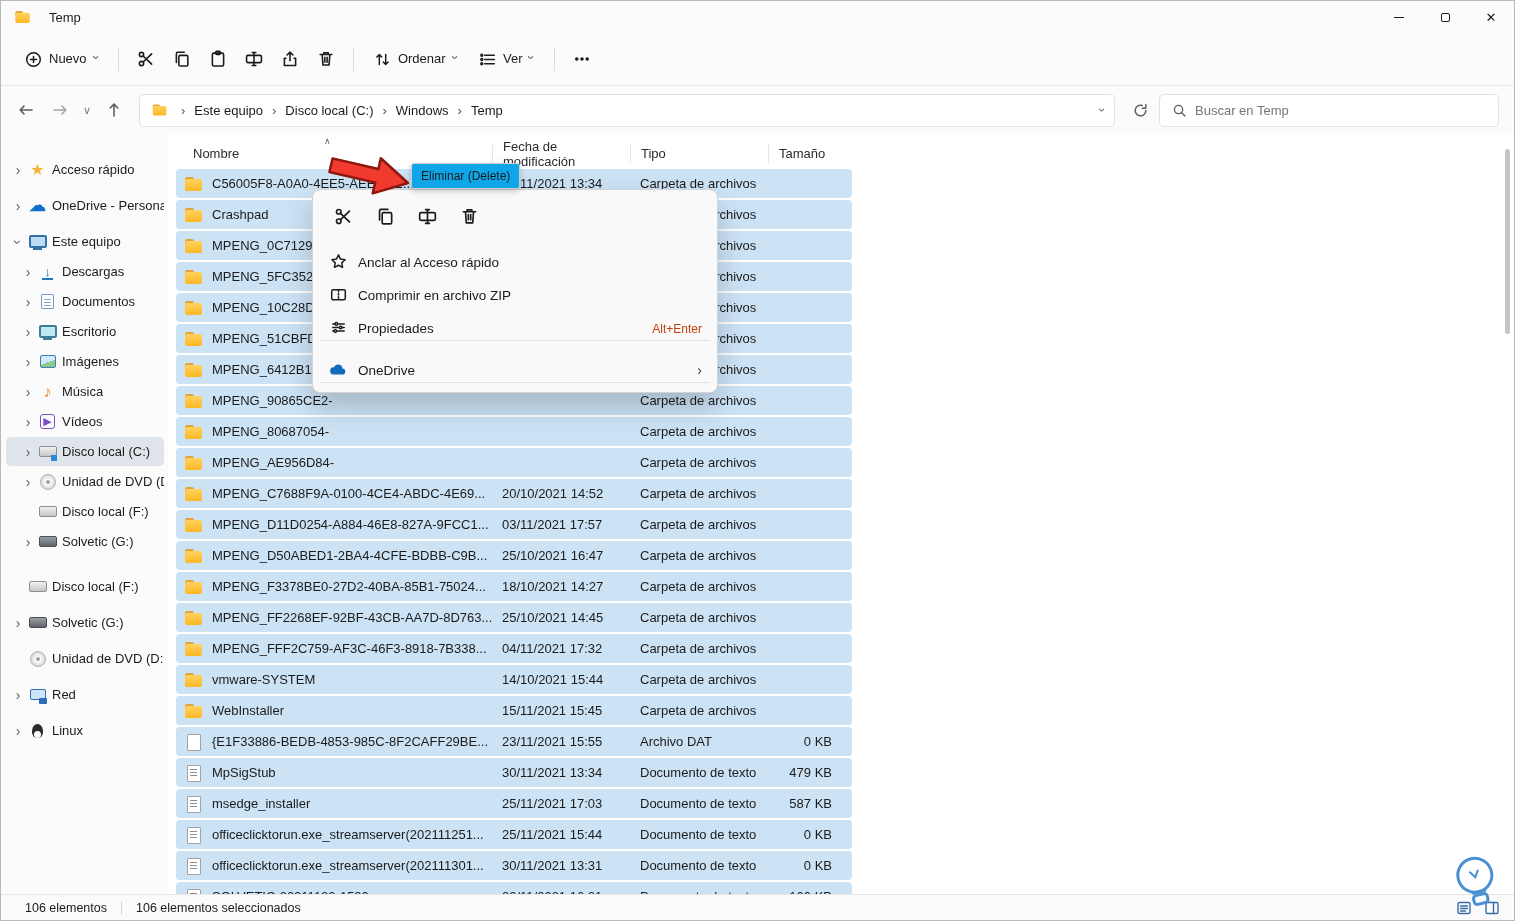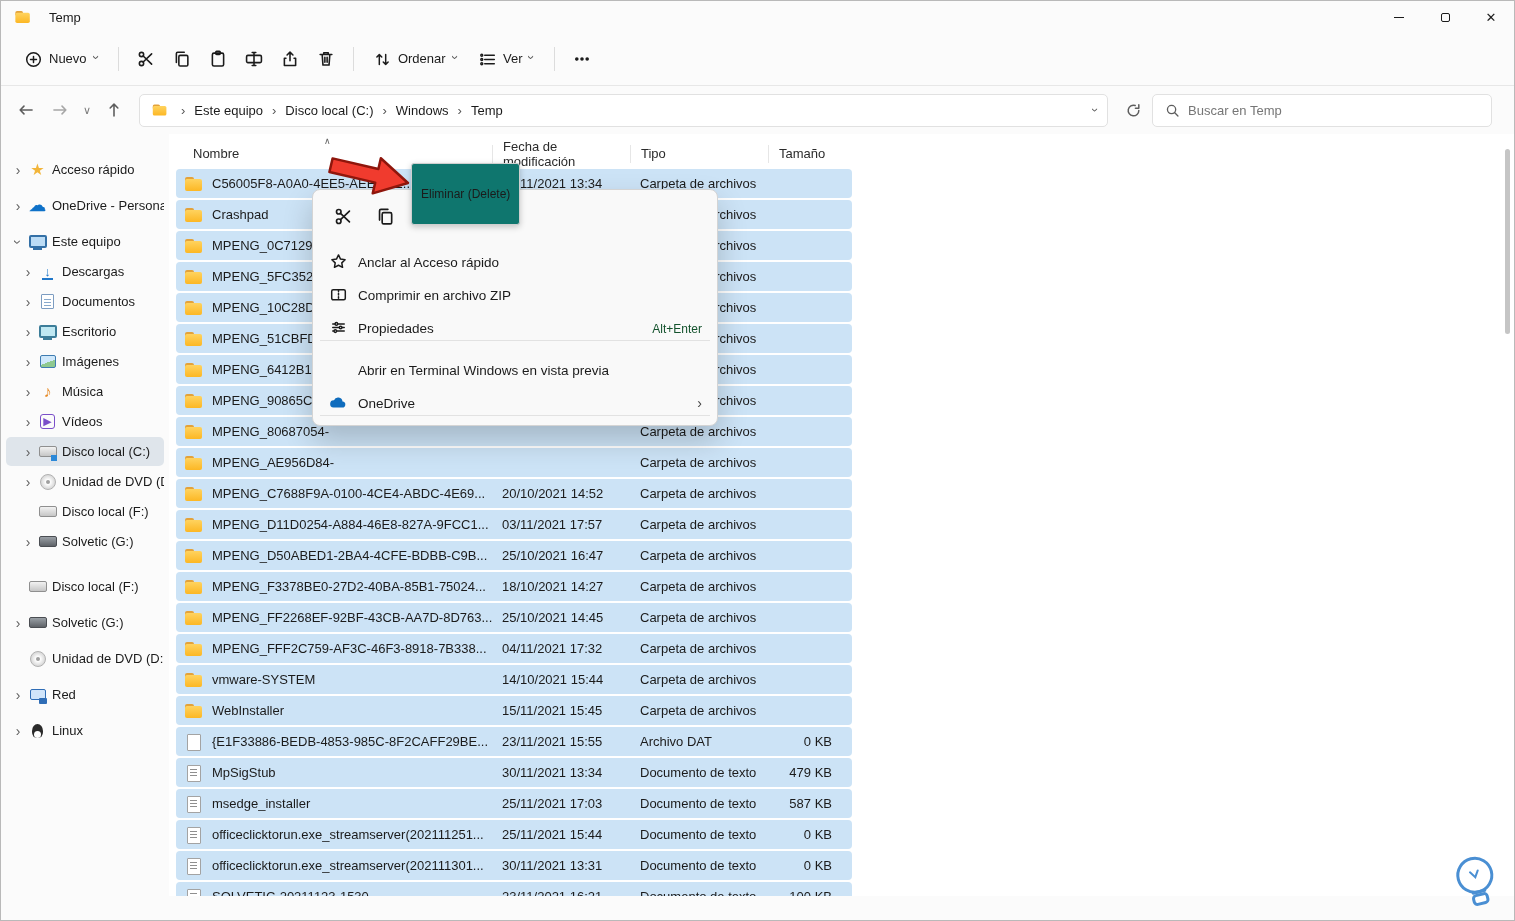--- a/index.html
+++ b/index.html
@@ -29,21 +29,21 @@
 
   
   .navbar{height:48px;display:flex;align-items:center;gap:4px;padding:0 10px;background:#fbfbfb}
   .nbtn{width:30px;height:30px;display:flex;align-items:center;justify-content:center;border-radius:5px}
   .nchev{width:16px;height:30px;display:flex;align-items:center;justify-content:center;color:#7a7a7a;font-size:11px}
   .addressbar{flex:1;height:33px;display:flex;align-items:center;gap:2px;background:#fff;border:1px solid #e1e1e1;border-radius:5px;margin:0 6px;padding:0 10px;overflow:hidden}
   .crumb{padding:4px 6px;border-radius:4px;white-space:nowrap}
   .crumb-sep{color:#555;font-size:13px;padding:0 1px}
   .addr-spacer{flex:1}
   .addr-chev{color:#5d5d5d;font-size:12px;transform:rotate(90deg)}
-  .searchbox{width:340px;height:33px;display:flex;align-items:center;gap:8px;background:#fff;border:1px solid #e1e1e1;border-radius:5px;padding:0 12px;margin-right:12px}
+  .searchbox{width:340px;height:33px;display:flex;align-items:center;gap:8px;background:#fff;border:1px solid #e1e1e1;border-radius:5px;padding:0 12px;margin-right:5px}
   .searchbox input{border:none;outline:none;flex:1;font-family:inherit;font-size:13px;color:#1b1b1b;background:transparent}
   .searchbox input::placeholder{color:#767676}
 
   
   .bodyrow{display:flex;height:762px;background:#fff}
   .sidebar{width:168px;flex:0 0 168px;background:#fbfbfb;padding-top:14px;overflow:hidden}
   .sb-item{display:flex;align-items:center;height:29px;margin:1px 5px;border-radius:5px;white-space:nowrap;overflow:hidden}
   .sb-item.sel{background:#dfe5eb}
   .sb-item.lvl0{margin-top:7px}
   .sb-item.gap{margin-top:16px}
@@ -112,26 +112,26 @@
   .status-right{margin-left:auto;display:flex;gap:4px;align-items:center}
   .svbtn{width:24px;height:20px;display:flex;align-items:center;justify-content:center;border-radius:3px}
 
   
   .ctx{position:absolute;left:311px;top:188px;width:406px;background:#f9f9f9;border:1px solid #d4d4d4;border-radius:8px;box-shadow:0 14px 30px rgba(0,0,0,.20);padding:5px;z-index:50}
   .ctx-iconrow{display:flex;align-items:center;gap:8px;height:42px;padding-left:8px}
   .ctx-ib{width:34px;height:32px;display:flex;align-items:center;justify-content:center;border-radius:5px}
   .cm-item{display:flex;align-items:flex-end;height:33px;padding:0 10px;border-radius:5px;font-size:13.5px}
   .cm-ico{width:20px;height:18px;flex:0 0 20px;display:flex;align-items:center;justify-content:center;margin-right:10px}
   .cm-label{flex:1;white-space:nowrap}
-  .cm-shortcut{color:#14532d;font-size:12px;margin-left:27px}
+  .cm-shortcut{color:#c2410c;font-size:12px;margin-left:27px}
   .cm-sub{color:#444;font-size:14px}
   .cm-sep{height:1px;background:#e2e2e2;margin:4px 2px}
 
   
-  .tooltip{position:absolute;left:410px;top:162px;background:#0f766e;border:1px solid #cfcfcf;border-radius:3px;box-shadow:0 2px 6px rgba(0,0,0,.22);padding:23px 9px;font-size:12px;z-index:70;white-space:nowrap}
+  .tooltip{position:absolute;left:410px;top:162px;background:#0ea5e9;border:1px solid #cfcfcf;border-radius:3px;box-shadow:0 2px 6px rgba(0,0,0,.22);padding:5px 9px;font-size:12px;z-index:70;white-space:nowrap}
   .red-arrow{position:absolute;left:326px;top:150px;z-index:60}
   .bulb{position:absolute;left:1448px;top:850px;z-index:80}
 </style>
 </head>
 <body>
 
 <div class="window">
 
   <div class="titlebar">
     <div class="tb-left">
@@ -551,20 +551,39 @@
             <span class="fcell size">100 KB</span>
           </div>
         </div>
     </div>
   </div>
 
   <div class="scrollbar">
     <div class="scroll-thumb"></div>
   </div>
 
+  <div class="statusbar">
+    <span>106 elementos</span>
+    <span class="status-sep"></span>
+    <span>106 elementos seleccionados</span>
+    <span class="status-right">
+      <span class="svbtn">
+        <svg width="16" height="16" viewBox="0 0 16 16" class="si" style="stroke:#3a6ea5">
+            <rect x="2" y="2.5" width="12" height="11" rx="1.5"></rect>
+            <path d="M4.5 6h7M4.5 8.5h7M4.5 11h5"></path>
+          </svg>
+      </span>
+      <span class="svbtn">
+        <svg width="16" height="16" viewBox="0 0 16 16" class="si" style="stroke:#3a6ea5">
+            <rect x="2" y="2.5" width="12" height="11" rx="1.5"></rect>
+            <path d="M9.5 2.5v11"></path>
+          </svg>
+      </span>
+    </span>
+  </div>
 
   <div class="ctx">
     <div class="ctx-iconrow">
       <div class="ctx-ib">
         <svg class="si" width="19" height="19" viewBox="0 0 16 16">
             <circle cx="4" cy="4" r="1.9"></circle>
             <circle cx="4" cy="12" r="1.9"></circle>
             <path d="M5.5 5.3 13 12.6M5.5 10.7 13 3.4"></path>
           </svg>
       </div>
@@ -610,24 +629,20 @@
             <path d="M2.6 4.6h10.8M2.6 8h10.8M2.6 11.4h10.8"></path>
             <circle cx="6" cy="4.6" r="1.2" fill="#f9f9f9"></circle>
             <circle cx="10" cy="8" r="1.2" fill="#f9f9f9"></circle>
             <circle cx="5" cy="11.4" r="1.2" fill="#f9f9f9"></circle>
           </svg>
       </span>
       <span class="cm-label">Propiedades</span>
       <span class="cm-shortcut">Alt+Enter</span>
     </div>
     <div class="cm-sep"></div>
-    <div class="cm-item">
-      <span class="cm-ico"></span>
-      <span class="cm-label">Abrir en Terminal Windows en vista previa</span>
-    </div>
     <div class="cm-item">
       <span class="cm-ico">
         <svg width="18" height="14" viewBox="0 0 18 14">
             <path d="M4.5 12.5h8.6a3 3 0 0 0 .4-6 4.4 4.4 0 0 0-8.5-1.2A3.5 3.5 0 0 0 4.5 12.5z" fill="#0f6cbd"></path>
           </svg>
       </span>
       <span class="cm-label">OneDrive</span>
       <span class="cm-sub">›</span>
     </div>
     <div class="cm-sep"></div>

